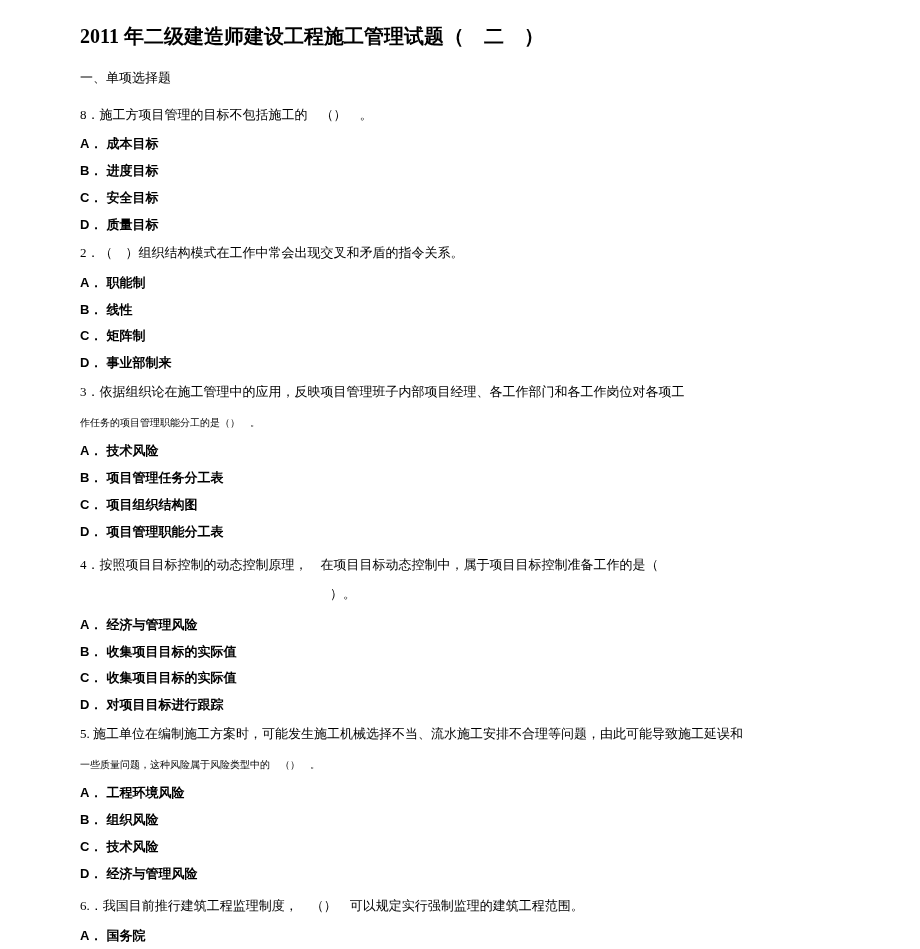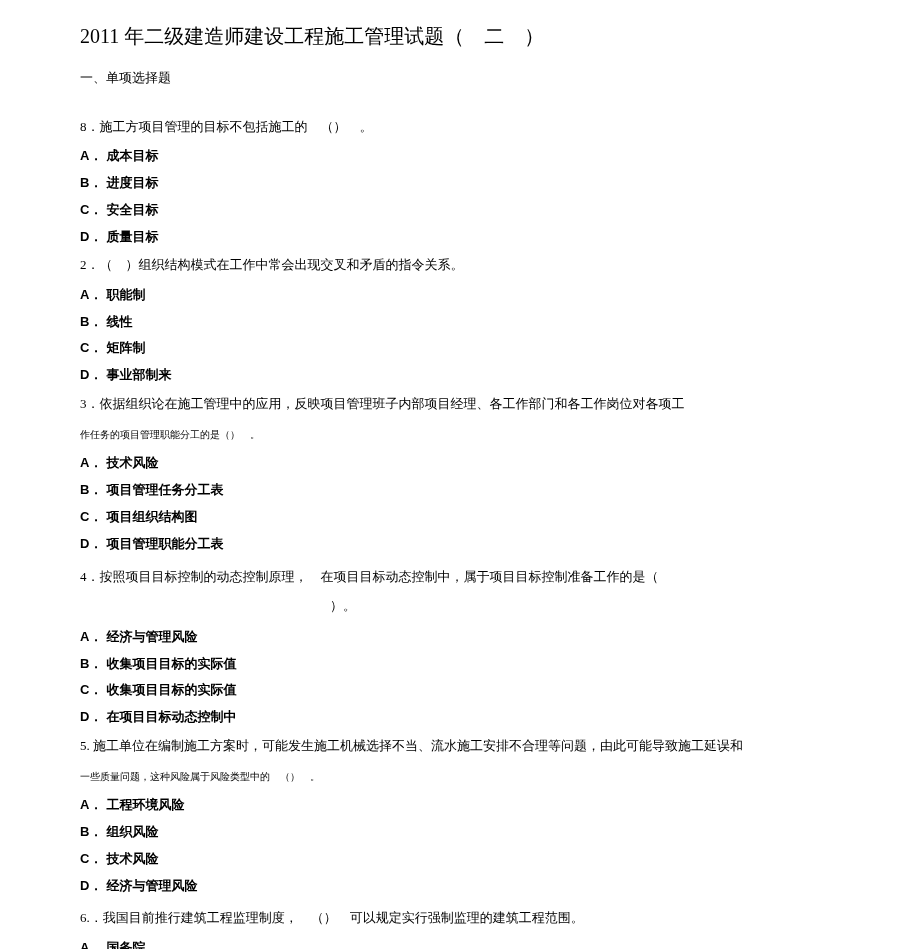--- a/index.html
+++ b/index.html
@@ -8,26 +8,26 @@
       line-height: 1.6;
       color: #000;
       background: #fff;
       margin: 0;
       padding: 20px 80px;
       width: 920px;
       box-sizing: border-box;
     }
     .title {
       font-size: 20px;
-      font-weight: normal;
+      font-weight: bold;
       margin-bottom: 16px;
     }
     .section-heading {
       font-size: 13px;
-      margin-bottom: 26px;
+      margin-bottom: 14px;
     }
     .question-text {
       font-size: 13px;
       margin-bottom: 8px;
       line-height: 1.8;
     }
     .option {
       font-size: 13px;
       margin-bottom: 6px;
       padding-left: 0;
@@ -77,21 +77,21 @@
 <div class="option"><span class="letter">C．</span><span>项目组织结构图</span></div>
 <div class="option"><span class="letter">D．</span><span>项目管理职能分工表</span></div>
 
 <div class="spacer"></div>
 
 <div class="question-text">4．按照项目目标控制的动态控制原理，　在项目目标动态控制中，属于项目目标控制准备工作的是（</div>
 <div class="blank-paren">）。</div>
 <div class="option"><span class="letter">A．</span><span>经济与管理风险</span></div>
 <div class="option"><span class="letter">B．</span><span>收集项目目标的实际值</span></div>
 <div class="option"><span class="letter">C．</span><span>收集项目目标的实际值</span></div>
-<div class="option"><span class="letter">D．</span><span>在项目目标动态控制中</span></div>
+<div class="option"><span class="letter">D．</span><span>对项目目标进行跟踪</span></div>
 
 <div class="question-text">5. 施工单位在编制施工方案时，可能发生施工机械选择不当、流水施工安排不合理等问题，由此可能导致施工延误和</div>
 <div class="spacer"></div>
 <div class="continuation">一些质量问题，这种风险属于风险类型中的　（）　。</div>
 <div class="option"><span class="letter">A．</span><span>工程环境风险</span></div>
 <div class="option"><span class="letter">B．</span><span>组织风险</span></div>
 <div class="option"><span class="letter">C．</span><span>技术风险</span></div>
 <div class="option"><span class="letter">D．</span><span>经济与管理风险</span></div>
 
 <div class="spacer"></div>

